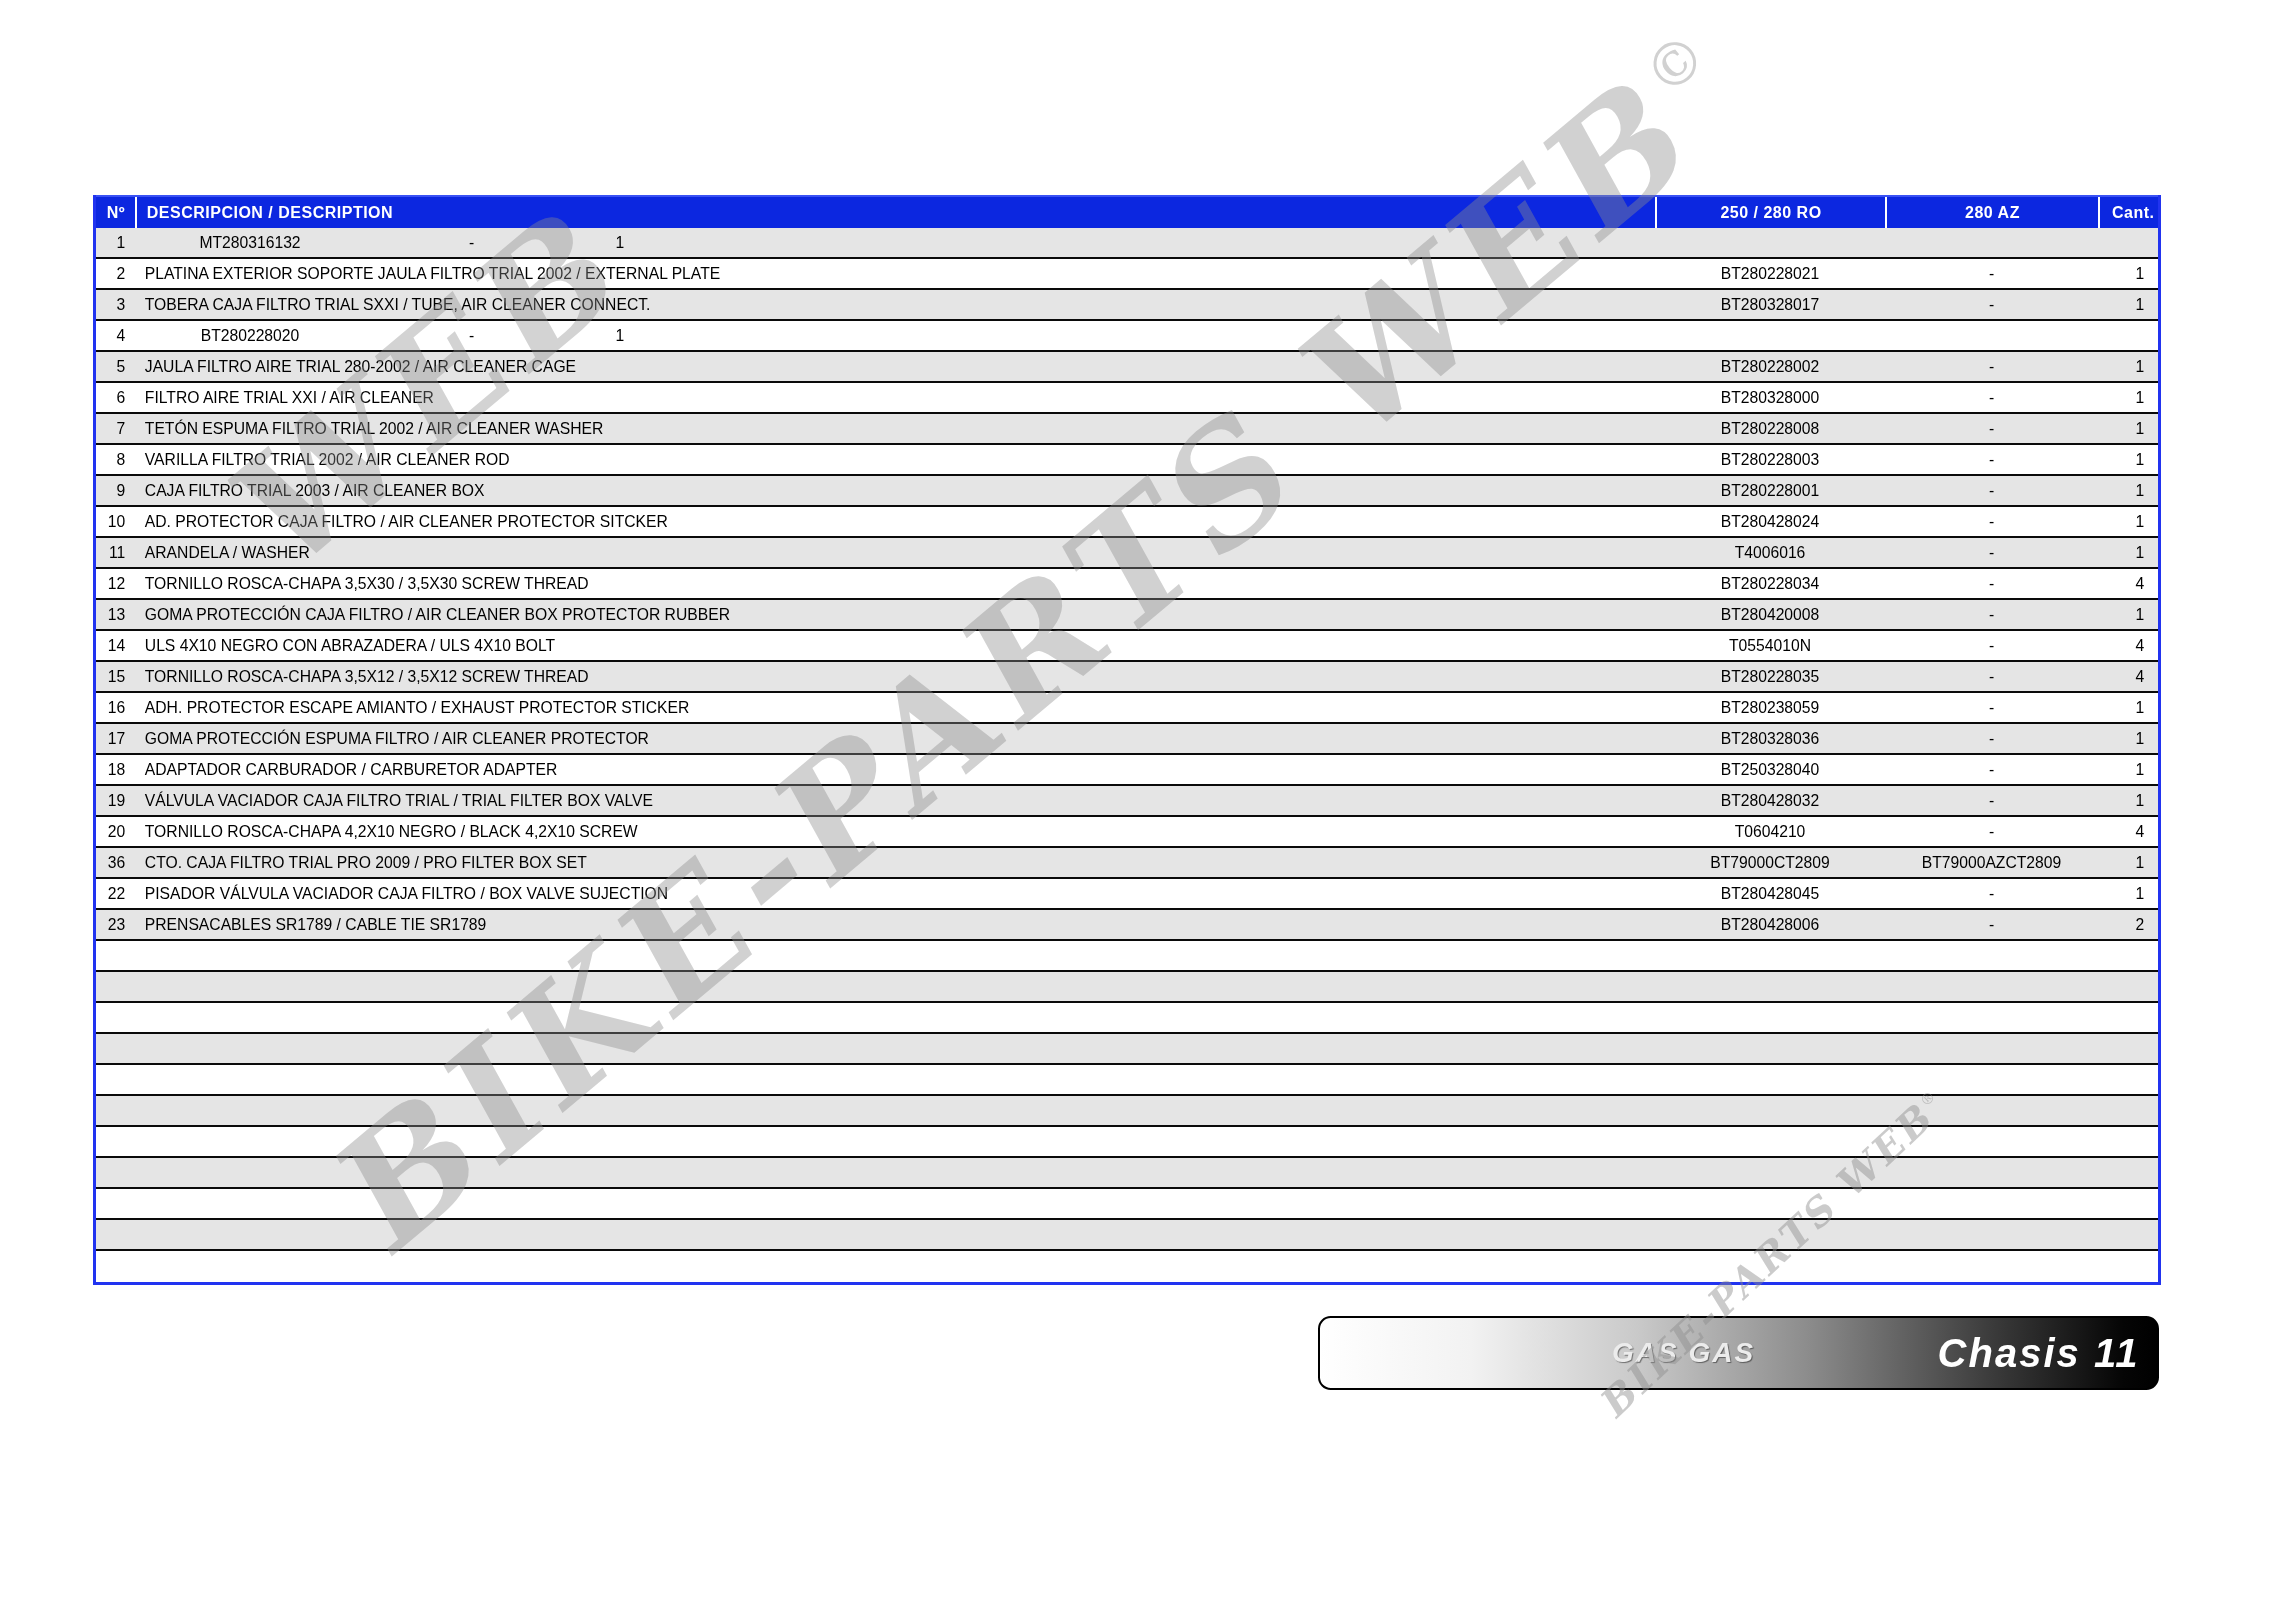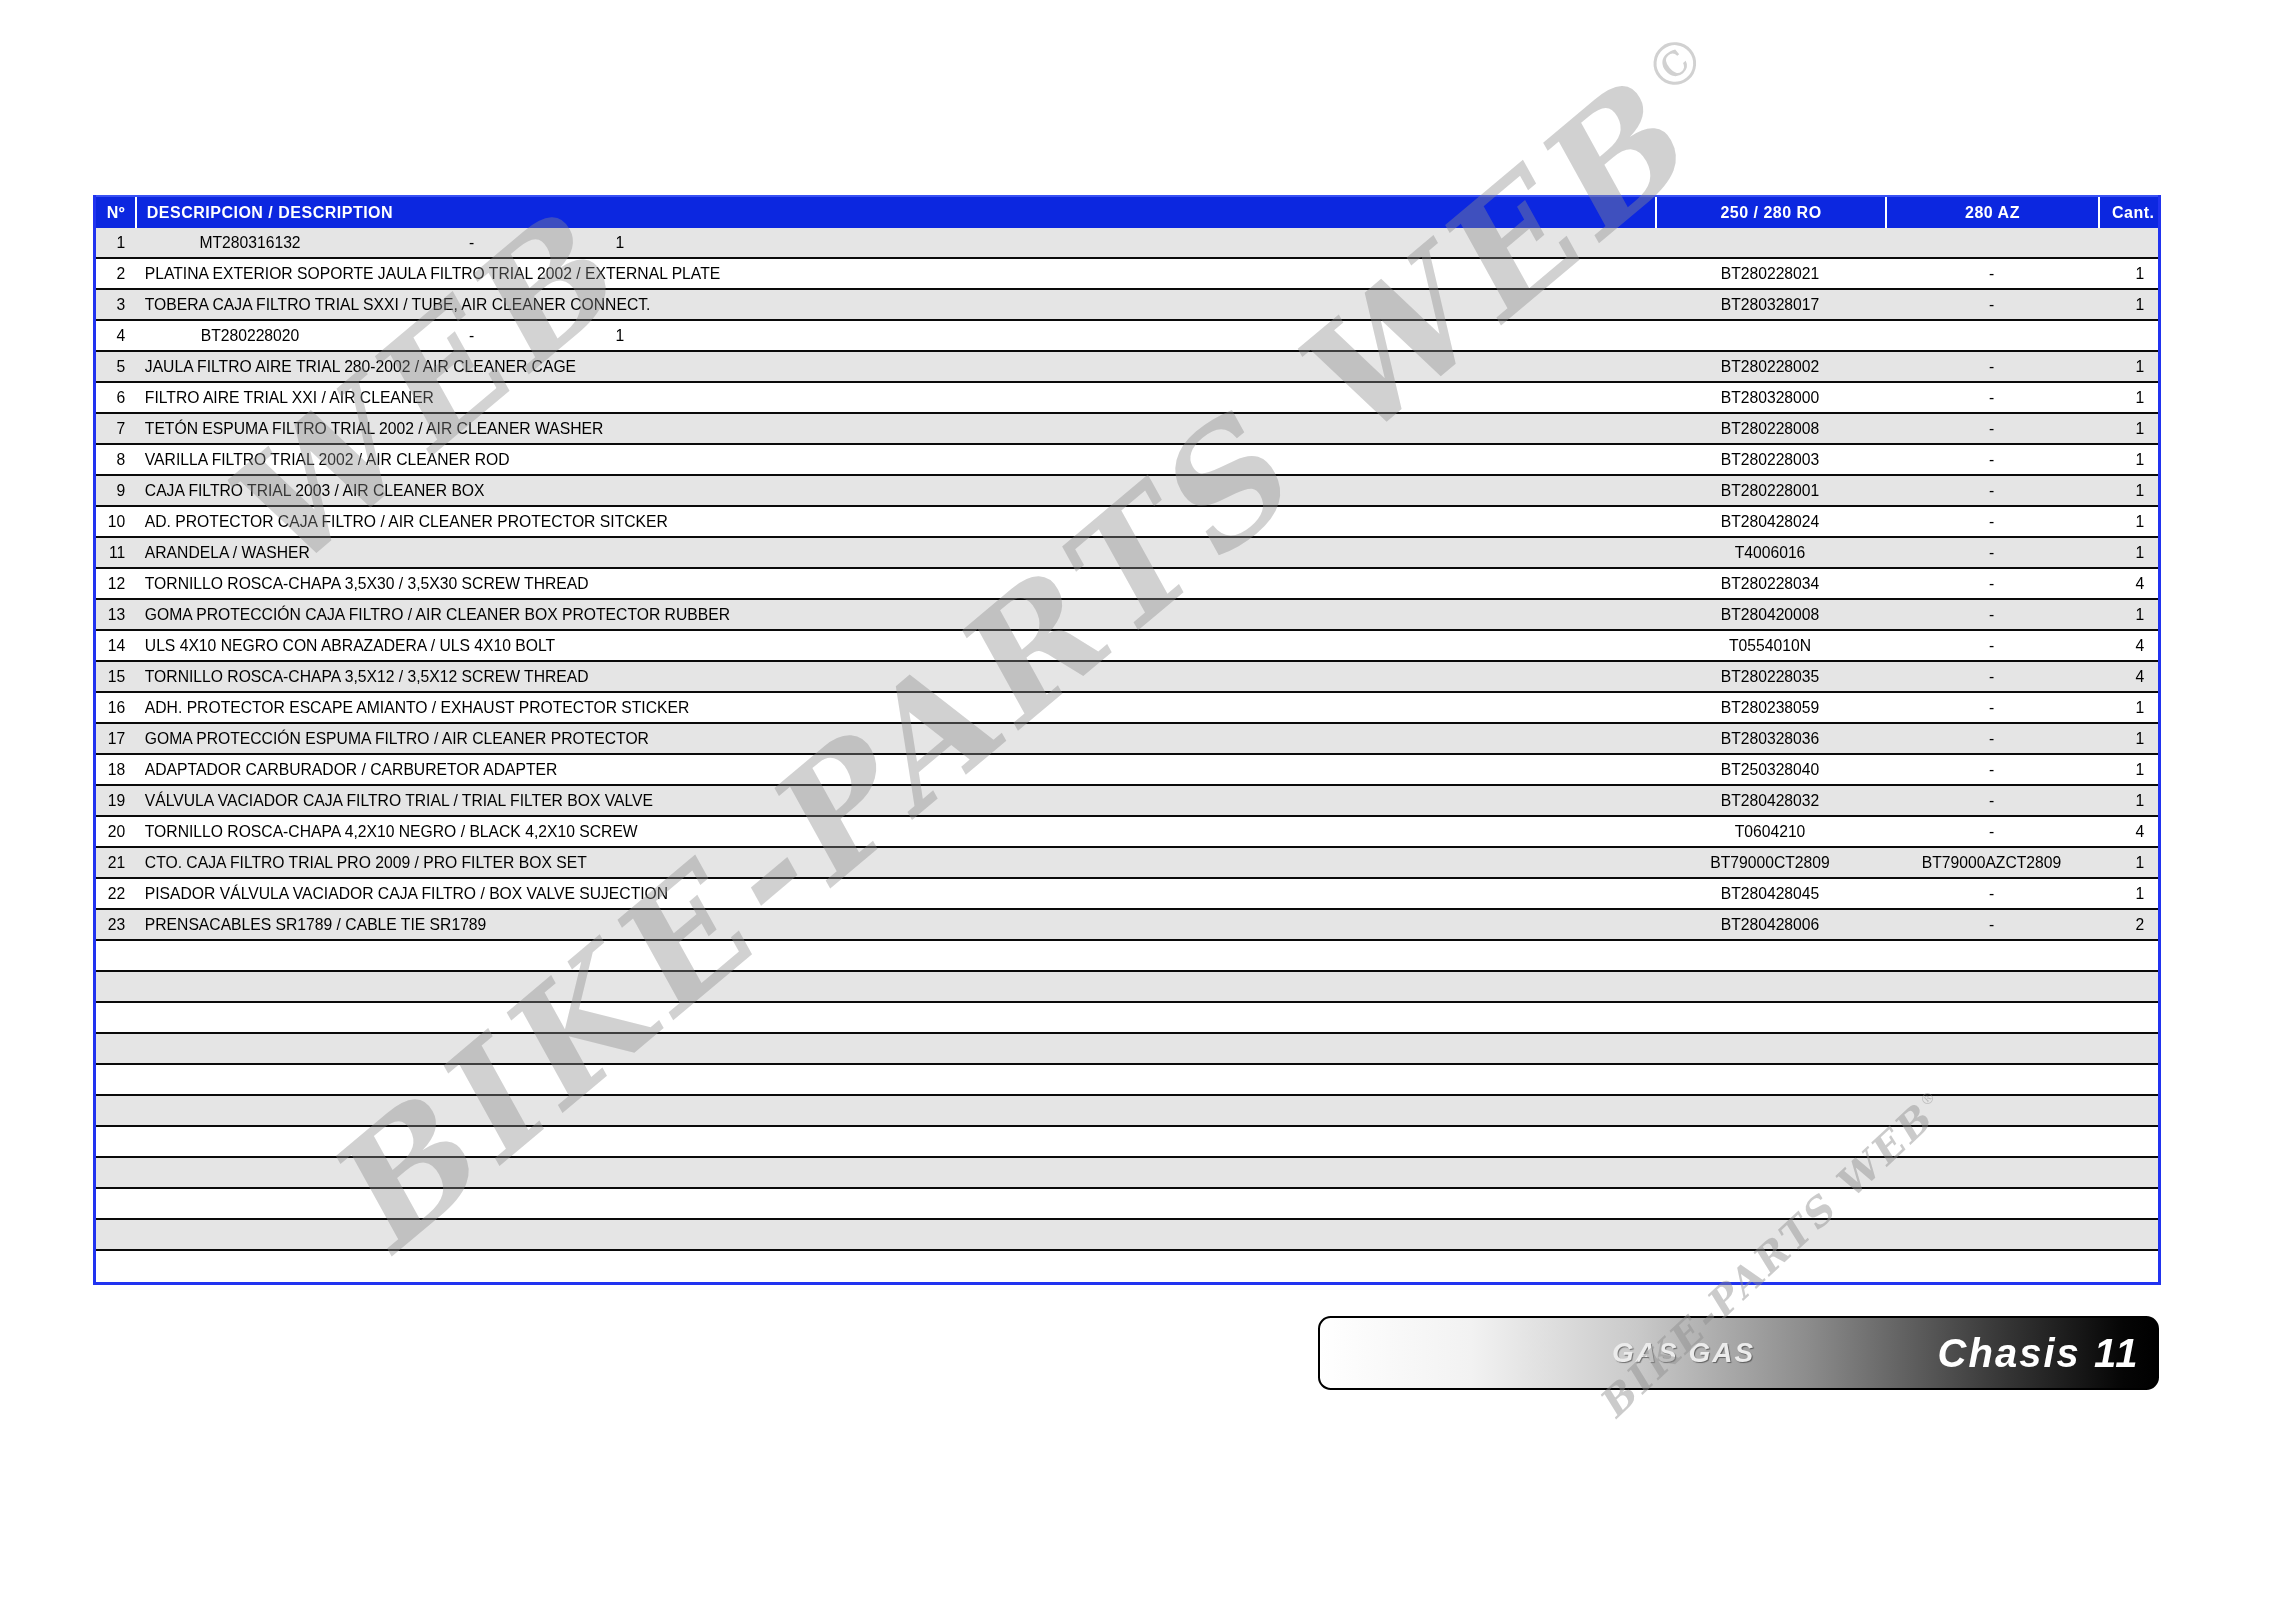--- a/index.html
+++ b/index.html
@@ -226,21 +226,21 @@
 
   <div class="trow">
     <div class="cell c-n">20</div>
     <div class="cell c-desc">TORNILLO ROSCA-CHAPA 4,2X10 NEGRO / BLACK 4,2X10 SCREW</div>
     <div class="cell c-ro">T0604210</div>
     <div class="cell c-az">-</div>
     <div class="cell c-cant">4</div>
   </div>
 
   <div class="trow alt">
-    <div class="cell c-n">21</div>
+    <div class="cell c-n">36</div>
     <div class="cell c-desc">CTO. CAJA FILTRO TRIAL PRO 2009 / PRO FILTER BOX SET</div>
     <div class="cell c-ro">BT79000CT2809</div>
     <div class="cell c-az">BT79000AZCT2809</div>
     <div class="cell c-cant">1</div>
   </div>
 
   <div class="trow">
     <div class="cell c-n">22</div>
     <div class="cell c-desc">PISADOR VÁLVULA VACIADOR CAJA FILTRO / BOX VALVE SUJECTION</div>
     <div class="cell c-ro">BT280428045</div>

